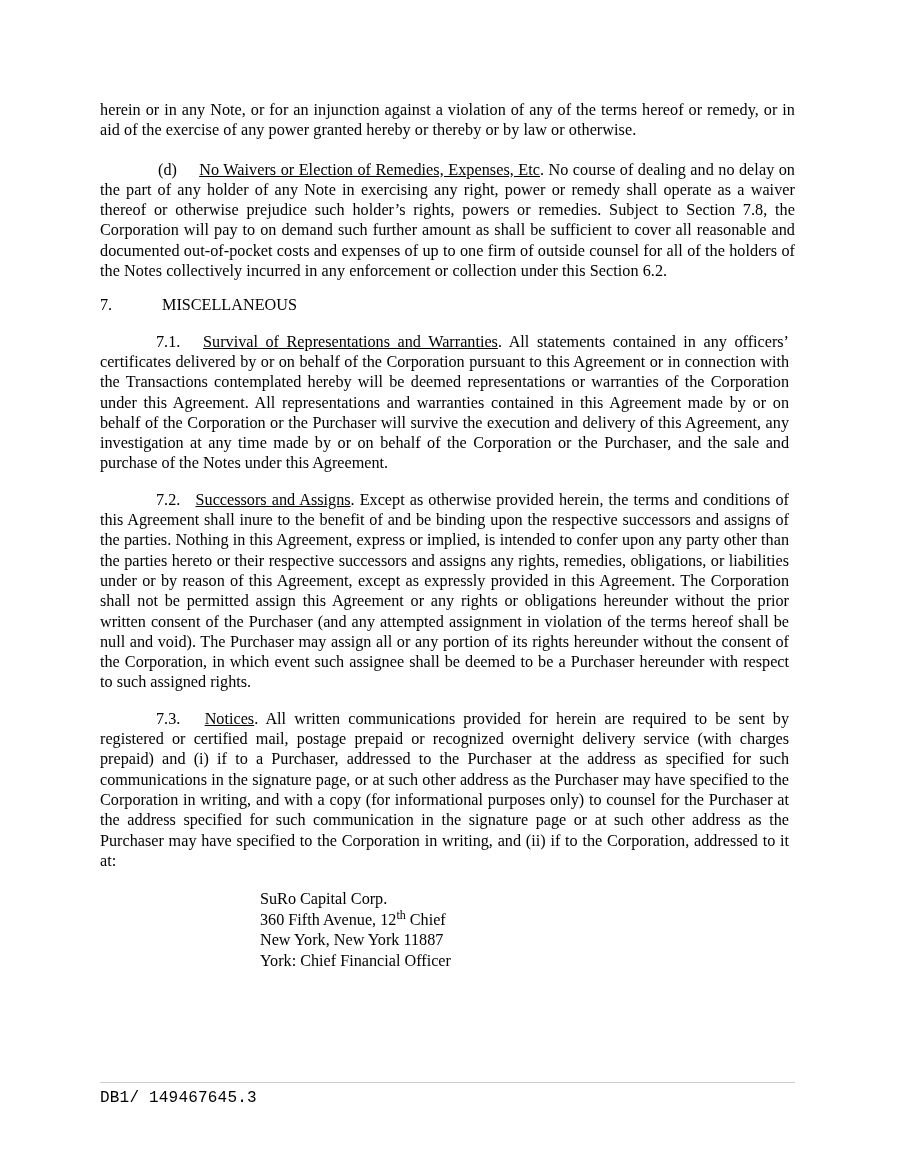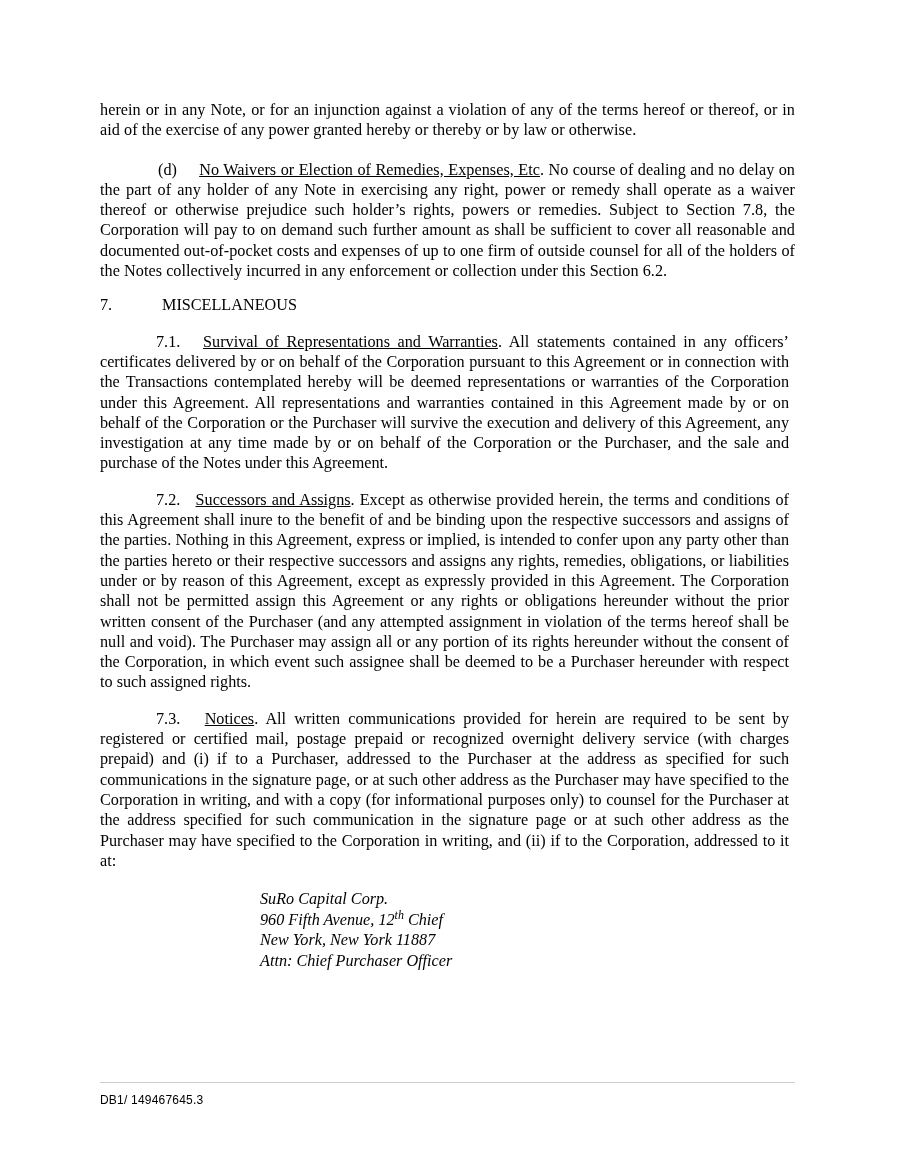--- a/index.html
+++ b/index.html
@@ -58,67 +58,66 @@
     width: 56px;
   }
   .address-block {
     margin: 18px 0 0 0;
     padding-left: 160px;
     font-size: 16.2px;
     line-height: 20.6px;
   }
   .address-block div {
     white-space: pre;
-    font-style: italic;
   }
   sup {
     font-size: 12px;
     vertical-align: super;
     line-height: 0;
   }
   .footer {
     position: absolute;
     left: 100px;
     bottom: 58px;
-    font-size: 12px;
-    font-family: Liberation Sans, sans-serif;
+    font-size: 16px;
+    font-family: Liberation Mono, monospace;
     letter-spacing: 0.2px;
   }
   .rule {
     position: absolute;
     left: 100px;
     right: 105px;
     bottom: 82px;
     border-top: 1px solid #cccccc;
     height: 0;
   }
 </style>
 </head>
 <body>
 
 <div class="page">
 
-  <p class="para first">herein or in any Note, or for an injunction against a violation of any of the terms hereof or thereof, or in aid of the exercise of any power granted hereby or thereby or by law or otherwise.</p>
+  <p class="para first">herein or in any Note, or for an injunction against a violation of any of the terms hereof or remedy, or in aid of the exercise of any power granted hereby or thereby or by law or otherwise.</p>
 
   <p class="para"><span class="lead-space"></span><span>(d)</span>&nbsp;&nbsp;&nbsp;&nbsp;&nbsp;<span class="u">No Waivers or Election of Remedies, Expenses, Etc</span><span>. No course of dealing and no delay on the part of any holder of any Note in exercising any right, power or remedy shall operate as a waiver thereof or otherwise prejudice such holder’s rights, powers or remedies. Subject to Section 7.8, the Corporation will pay to on demand such further amount as shall be sufficient to cover all reasonable and documented out-of-pocket costs and expenses of up to one firm of outside counsel for all of the holders of the Notes collectively incurred in any enforcement or collection under this Section 6.2.</span></p>
 
   <div class="section-head">
     <span class="num">7.</span>
     <span>MISCELLANEOUS</span>
   </div>
 
   <p class="sub-para"><span class="lead-space-sm"></span><span>7.1.</span>&nbsp;&nbsp;&nbsp;<span class="u">Survival of Representations and Warranties</span><span>. All statements contained in any officers’ certificates delivered by or on behalf of the Corporation pursuant to this Agreement or in connection with the Transactions contemplated hereby will be deemed representations or warranties of the Corporation under this Agreement. All representations and warranties contained in this Agreement made by or on behalf of the Corporation or the Purchaser will survive the execution and delivery of this Agreement, any investigation at any time made by or on behalf of the Corporation or the Purchaser, and the sale and purchase of the Notes under this Agreement.</span></p>
 
   <p class="sub-para"><span class="lead-space-sm"></span><span>7.2.</span>&nbsp;&nbsp;&nbsp;<span class="u">Successors and Assigns</span><span>. Except as otherwise provided herein, the terms and conditions of this Agreement shall inure to the benefit of and be binding upon the respective successors and assigns of the parties.  Nothing in this Agreement, express or implied, is intended to confer upon any party other than the parties hereto or their respective successors and assigns any rights, remedies, obligations, or liabilities under or by reason of this Agreement, except as expressly provided in this Agreement. The Corporation shall not be permitted assign this Agreement or any rights or obligations hereunder without the prior written consent of the Purchaser (and any attempted assignment in violation of the terms hereof shall be null and void). The Purchaser may assign all or any portion of its rights hereunder without the consent of the Corporation, in which event such assignee shall be deemed to be a Purchaser hereunder with respect to such assigned rights.</span></p>
 
   <p class="sub-para"><span class="lead-space-sm"></span><span>7.3.</span>&nbsp;&nbsp;&nbsp;<span class="u">Notices</span><span>. All written communications provided for herein are required to be sent by registered or certified mail, postage prepaid or recognized overnight delivery service (with charges prepaid) and (i) if to a Purchaser, addressed to the Purchaser at the address as specified for such communications in the signature page, or at such other address as the Purchaser may have specified to the Corporation in writing, and with a copy (for informational purposes only) to counsel for the Purchaser at the address specified for such communication in the signature page or at such other address as the Purchaser may have specified to the Corporation in writing, and (ii) if to the Corporation, addressed to it at:</span></p>
 
   <div class="address-block">
     <div>SuRo Capital Corp.</div>
-    <div><span>960 Fifth Avenue, 12</span><sup>th</sup><span> Chief</span></div>
+    <div><span>360 Fifth Avenue, 12</span><sup>th</sup><span> Chief</span></div>
     <div>New York, New York 11887</div>
-    <div>Attn: Chief Purchaser Officer</div>
+    <div>York: Chief Financial Officer</div>
   </div>
 
   <div class="rule"></div>
   <div class="footer">DB1/ 149467645.3</div>
 
 </div>
 
 </body></html>

